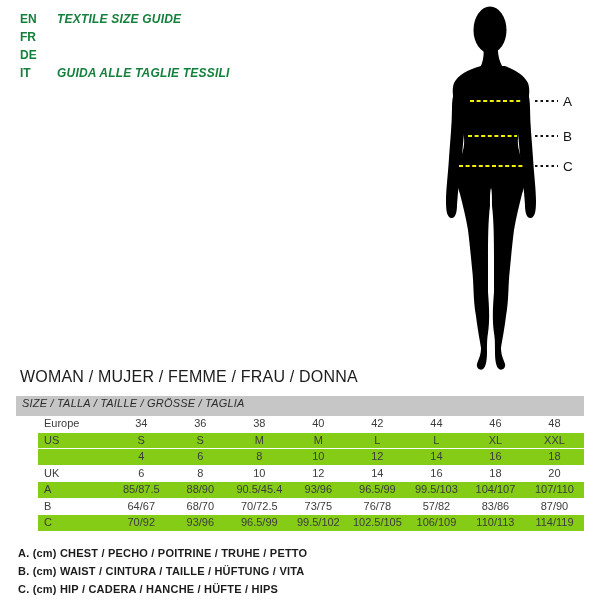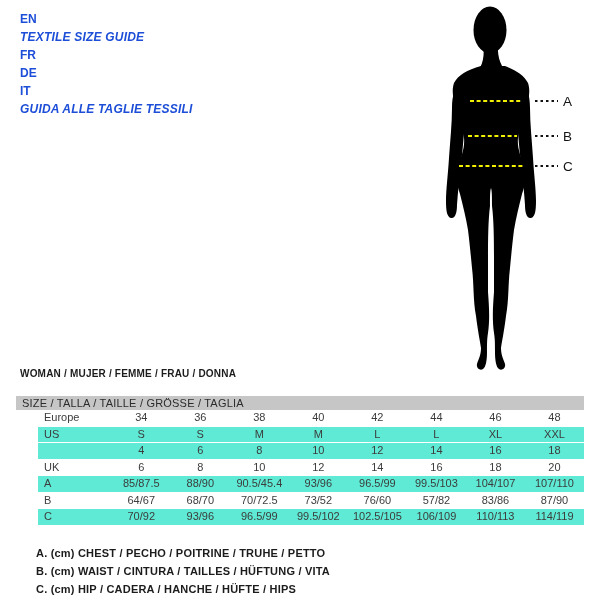--- a/index.html
+++ b/index.html
@@ -2,43 +2,43 @@
 <html><head>
 <meta charset="utf-8">
 <style>
   html,body { margin:0; padding:0; background:#ffffff; }
   .page {
     position:relative; width:600px; height:600px; background:#ffffff;
     font-family:"Liberation Sans", sans-serif; color:#1b1b1b; overflow:hidden;
   }
   
   .lang-block { position:absolute; left:20px; top:10px; }
-  .lang-row { display:flex; font-weight:bold; font-size:12px; line-height:18px; color:#1d4ed8;flex-direction:column; }
+  .lang-row { display:flex; font-weight:bold; font-size:12px; line-height:18px; color:#15803d; }
   .lang-code { width:37px; }
   .lang-label { white-space:nowrap; letter-spacing:0.2px;font-style:italic; }
 
   
   .figure-wrap { position:absolute; left:400px; top:0; width:200px; height:378px; }
   .figure-wrap svg { display:block; }
   .measure-label { position:absolute; left:163px; font-size:13.5px; color:#141414; }
 
   
-  .table-title { position:absolute; left:20px; top:368px; font-size:10px; font-weight:bold; letter-spacing:0.2px; color:#1c1c1c; }
+  .table-title { position:absolute; left:20px; top:368px; font-size:16px; font-weight:normal; letter-spacing:0.2px; color:#1c1c1c; }
   .size-table { position:absolute; left:16px; top:396px; width:568px; font-size:11px; color:#3c3c3c; }
   .thead {
-    background:#c6c6c6; height:14px; line-height:14px; padding-left:6px;
-    color:#2c2c2c; letter-spacing:0.2px;
+    background:#c6c6c6; height:20px; line-height:14px; padding-left:6px;
+    color:#2c2c2c; letter-spacing:0.2px;font-style:italic;
   }
   .trow { display:flex; height:15.5px; line-height:15.5px; background:#ffffff; border-bottom:0.5px solid #ffffff;margin-left:22px; }
-  .trow.alt { background:#5eead4;align-items:flex-end; }
+  .trow.alt { background:#84cc16;align-items:flex-end; }
   .tlabel { width:76px; padding-left:6px; box-sizing:border-box; }
   .tcell { width:61px; text-align:center; }
 
   
-  .footnotes { position:absolute; left:36px; top:544px; }
+  .footnotes { position:absolute; left:18px; top:544px; }
   .footnote-line { font-size:11px; font-weight:bold; line-height:18px; letter-spacing:0.2px; color:#1c1c1c; white-space:nowrap; }
 </style>
 </head>
 <body>
 
 <div class="page">
 
   <div class="lang-block">
     <div class="lang-row">
       <span class="lang-code">EN</span>
@@ -163,39 +163,39 @@
       <span class="tcell">99.5/103</span>
       <span class="tcell">104/107</span>
       <span class="tcell">107/110</span>
     </div>
 
     <div class="trow">
       <span class="tlabel">B</span>
       <span class="tcell">64/67</span>
       <span class="tcell">68/70</span>
       <span class="tcell">70/72.5</span>
-      <span class="tcell">73/52</span>
-      <span class="tcell">76/60</span>
+      <span class="tcell">73/75</span>
+      <span class="tcell">76/78</span>
       <span class="tcell">57/82</span>
       <span class="tcell">83/86</span>
       <span class="tcell">87/90</span>
     </div>
 
     <div class="trow alt">
       <span class="tlabel">C</span>
       <span class="tcell">70/92</span>
       <span class="tcell">93/96</span>
       <span class="tcell">96.5/99</span>
       <span class="tcell">99.5/102</span>
       <span class="tcell">102.5/105</span>
       <span class="tcell">106/109</span>
       <span class="tcell">110/113</span>
       <span class="tcell">114/119</span>
     </div>
   </div>
 
   <div class="footnotes">
     <div class="footnote-line">A. (cm) CHEST / PECHO / POITRINE / TRUHE / PETTO</div>
-    <div class="footnote-line">B. (cm) WAIST / CINTURA / TAILLES / HÜFTUNG / VITA</div>
+    <div class="footnote-line">B. (cm) WAIST / CINTURA / TAILLE / HÜFTUNG / VITA</div>
     <div class="footnote-line">C. (cm) HIP / CADERA / HANCHE / HÜFTE / HIPS</div>
   </div>
 
 </div>
 
 </body></html>

